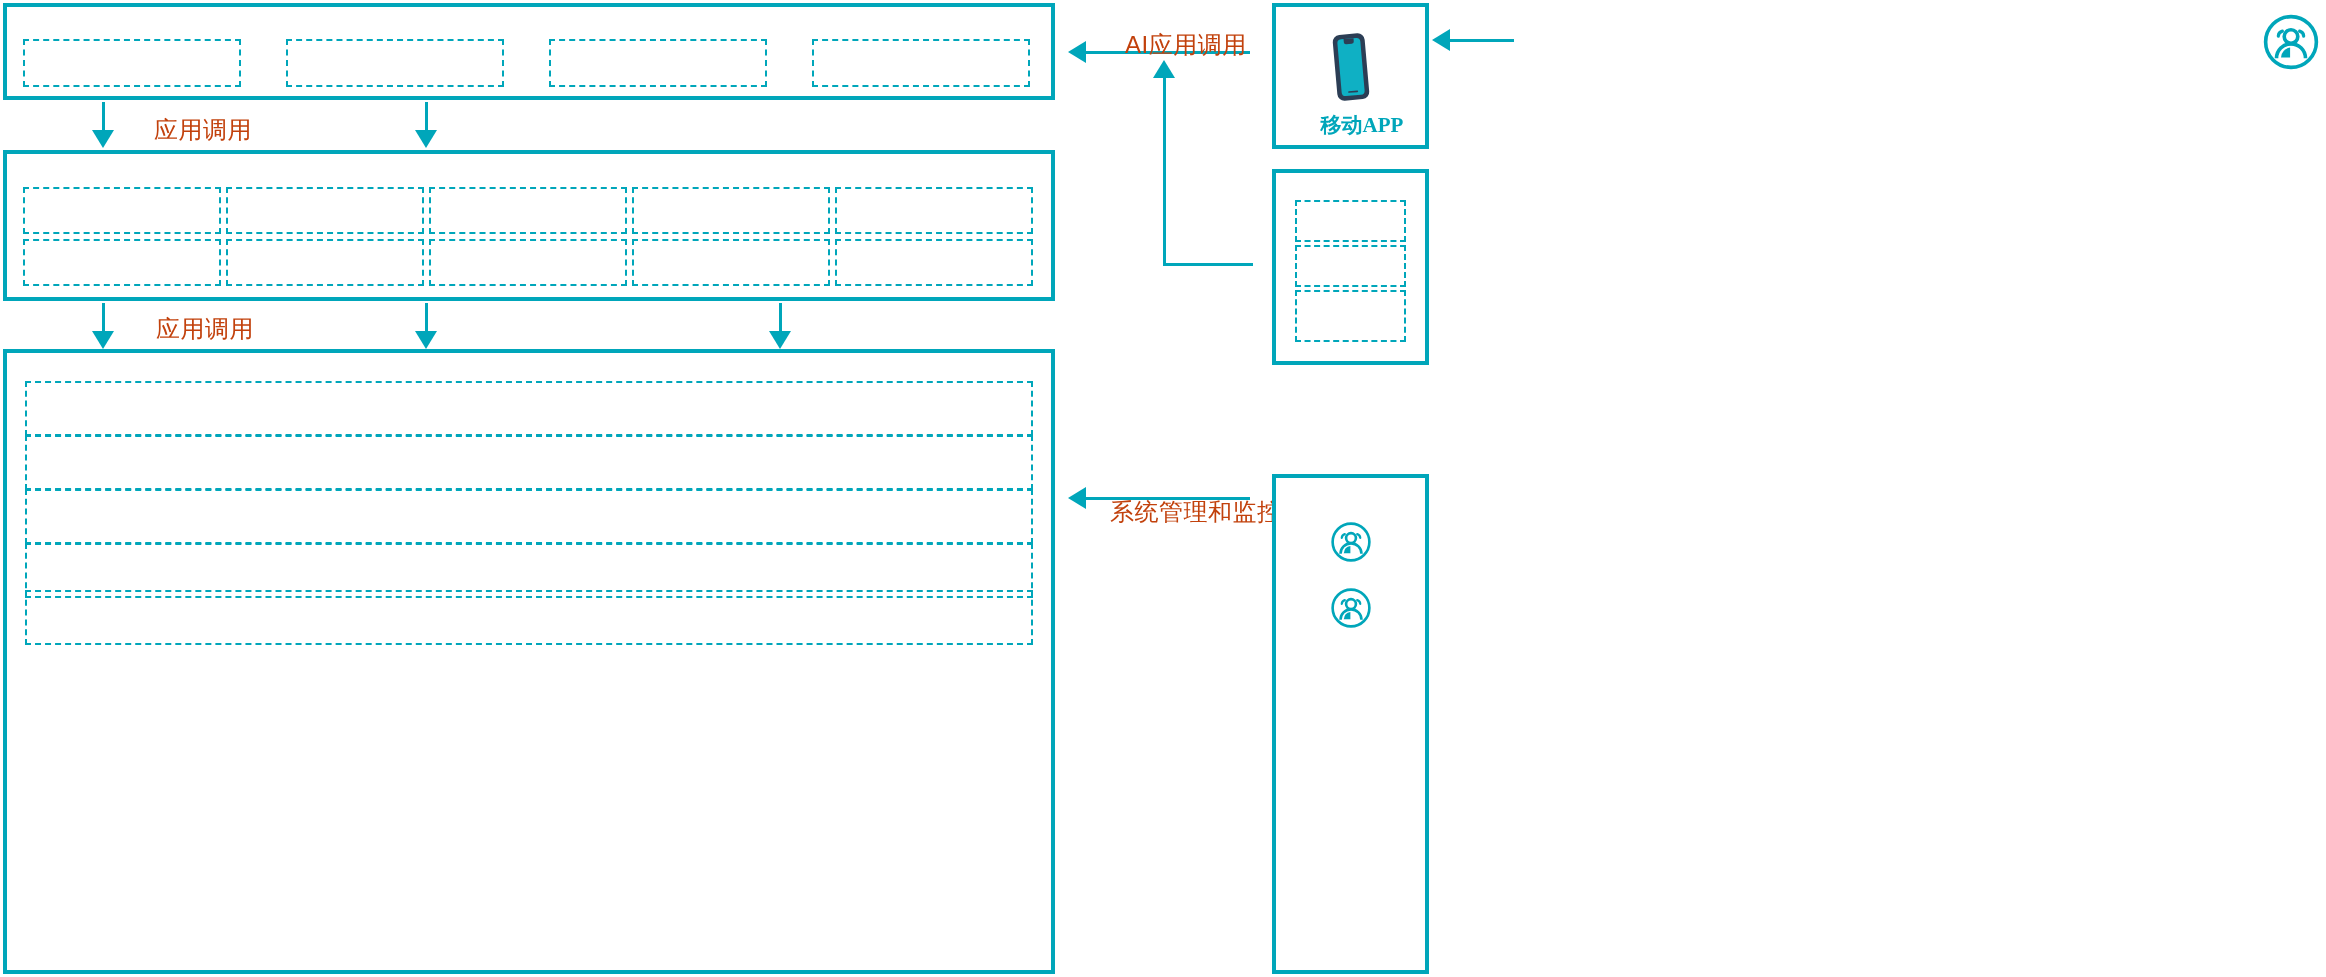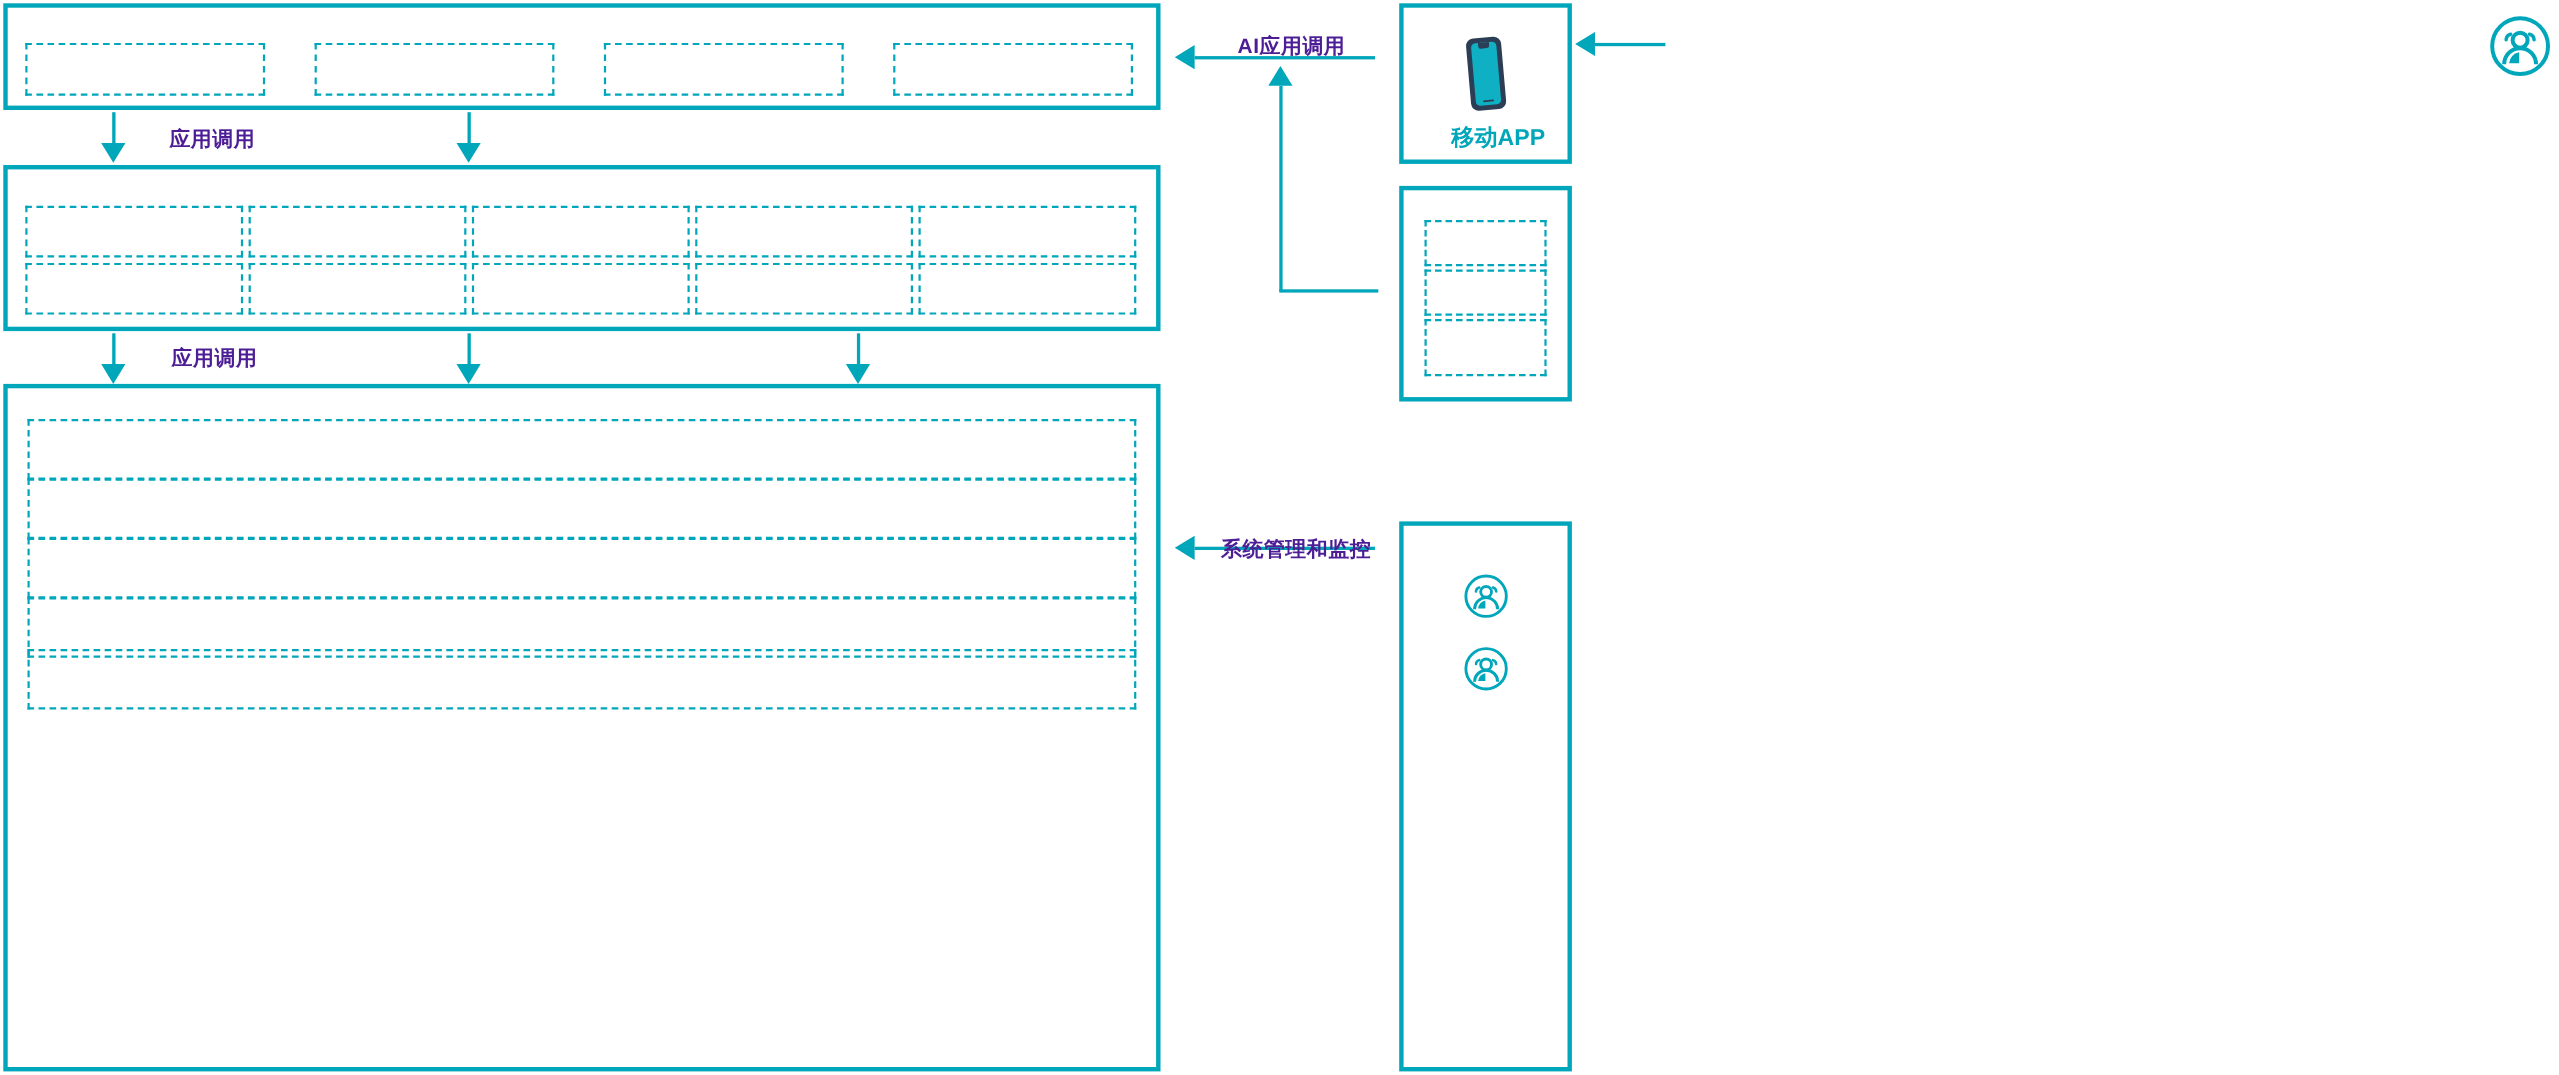--- a/index.html
+++ b/index.html
@@ -22,23 +22,23 @@
     position:absolute;
     box-sizing:border-box;
     border:2px dashed #00A6BA;
     background:transparent;
   }
   .dbox.thin{border-width:2px;}
 
   
   .lbl{
     position:absolute;
-    color:#4c1d95;
-    font-weight:bold;
-    font-size:19px;
+    color:#c2410c;
+    font-weight:normal;
+    font-size:24px;
     letter-spacing:.5px;
     white-space:nowrap;
     line-height:1;
   }
 
   
   .arrow-v{position:absolute;}
   .arrow-v .shaft{
     position:absolute;left:50%;top:0;width:3px;margin-left:-1.5px;
     background:#00A6BA;
@@ -152,21 +152,21 @@
   <div class="icon-center" style="left:1327px;top:30px;width:48px;height:75px;">
     <svg width="48" height="75" viewBox="0 0 48 75" xmlns="http://www.w3.org/2000/svg">
       <g transform="rotate(-5 24 37)">
         <rect x="9" y="5" width="30" height="64" rx="6" ry="6" fill="#2C3E55" stroke="#2C3E55" stroke-width="2"></rect>
         <rect x="12.5" y="8.5" width="23" height="57" rx="4" ry="4" fill="#0FB0C4"></rect>
         <path d="M19 8.5 h10 v3.2 a2.2 2.2 0 0 1 -2.2 2.2 h-5.6 A2.2 2.2 0 0 1 19 11.7 Z" fill="#2C3E55"></path>
         <rect x="19" y="61" width="10" height="1.6" rx="0.8" fill="#2C3E55"></rect>
       </g>
     </svg>
   </div>
-  <div class="card-caption" style="left:1272px;top:115px;width:180px;">移动APP</div>
+  <div class="card-caption" style="left:1272px;top:115px;width:180px;font-family:Liberation Serif, serif;">移动APP</div>
 
   <div class="arrow-h" style="left:1432px;top:29px;width:82px;height:22px;">
     <div class="shaft" style="width:64px;"></div>
     <div class="headleft"></div>
   </div>
 
   <div class="icon-center" style="left:2262px;top:13px;width:58px;height:58px;">
     <svg width="58" height="58" viewBox="0 0 64 64" xmlns="http://www.w3.org/2000/svg">
       <circle cx="32" cy="32" r="28" fill="none" stroke="#00A6BA" stroke-width="4"></circle>
       <circle cx="32" cy="26" r="7.5" fill="none" stroke="#00A6BA" stroke-width="4"></circle>
@@ -180,21 +180,21 @@
   <div class="card" style="left:1272px;top:169px;width:157px;height:196px;">
   </div>
   <div class="dbox thin" style="left:1295px;top:200px;width:111px;height:42px;"></div>
   <div class="dbox thin" style="left:1295px;top:245px;width:111px;height:42px;"></div>
   <div class="dbox thin" style="left:1295px;top:290px;width:111px;height:52px;"></div>
 
   <div class="arrow-h" style="left:1068px;top:487px;width:182px;height:22px;">
     <div class="shaft" style="width:164px;"></div>
     <div class="headleft"></div>
   </div>
-  <div class="lbl" style="left:1110px;top:490px;">系统管理和监控</div>
+  <div class="lbl" style="left:1110px;top:500px;">系统管理和监控</div>
 
   <div class="card" style="left:1272px;top:474px;width:157px;height:500px;">
   </div>
   <div class="icon-center" style="left:1330px;top:521px;width:42px;height:42px;">
     <svg width="42" height="42" viewBox="0 0 64 64" xmlns="http://www.w3.org/2000/svg">
       <circle cx="32" cy="32" r="28" fill="none" stroke="#00A6BA" stroke-width="4"></circle>
       <circle cx="32" cy="26" r="7.5" fill="none" stroke="#00A6BA" stroke-width="4"></circle>
       <path d="M16 50 a16 16 0 0 1 32 0" fill="none" stroke="#00A6BA" stroke-width="4"></path>
       <path d="M18 25.5 a6 6 0 0 1 4.5 -5.5" fill="none" stroke="#00A6BA" stroke-width="3.5" stroke-linecap="round"></path>
       <path d="M46 25.5 a6 6 0 0 0 -4.5 -5.5" fill="none" stroke="#00A6BA" stroke-width="3.5" stroke-linecap="round"></path>

